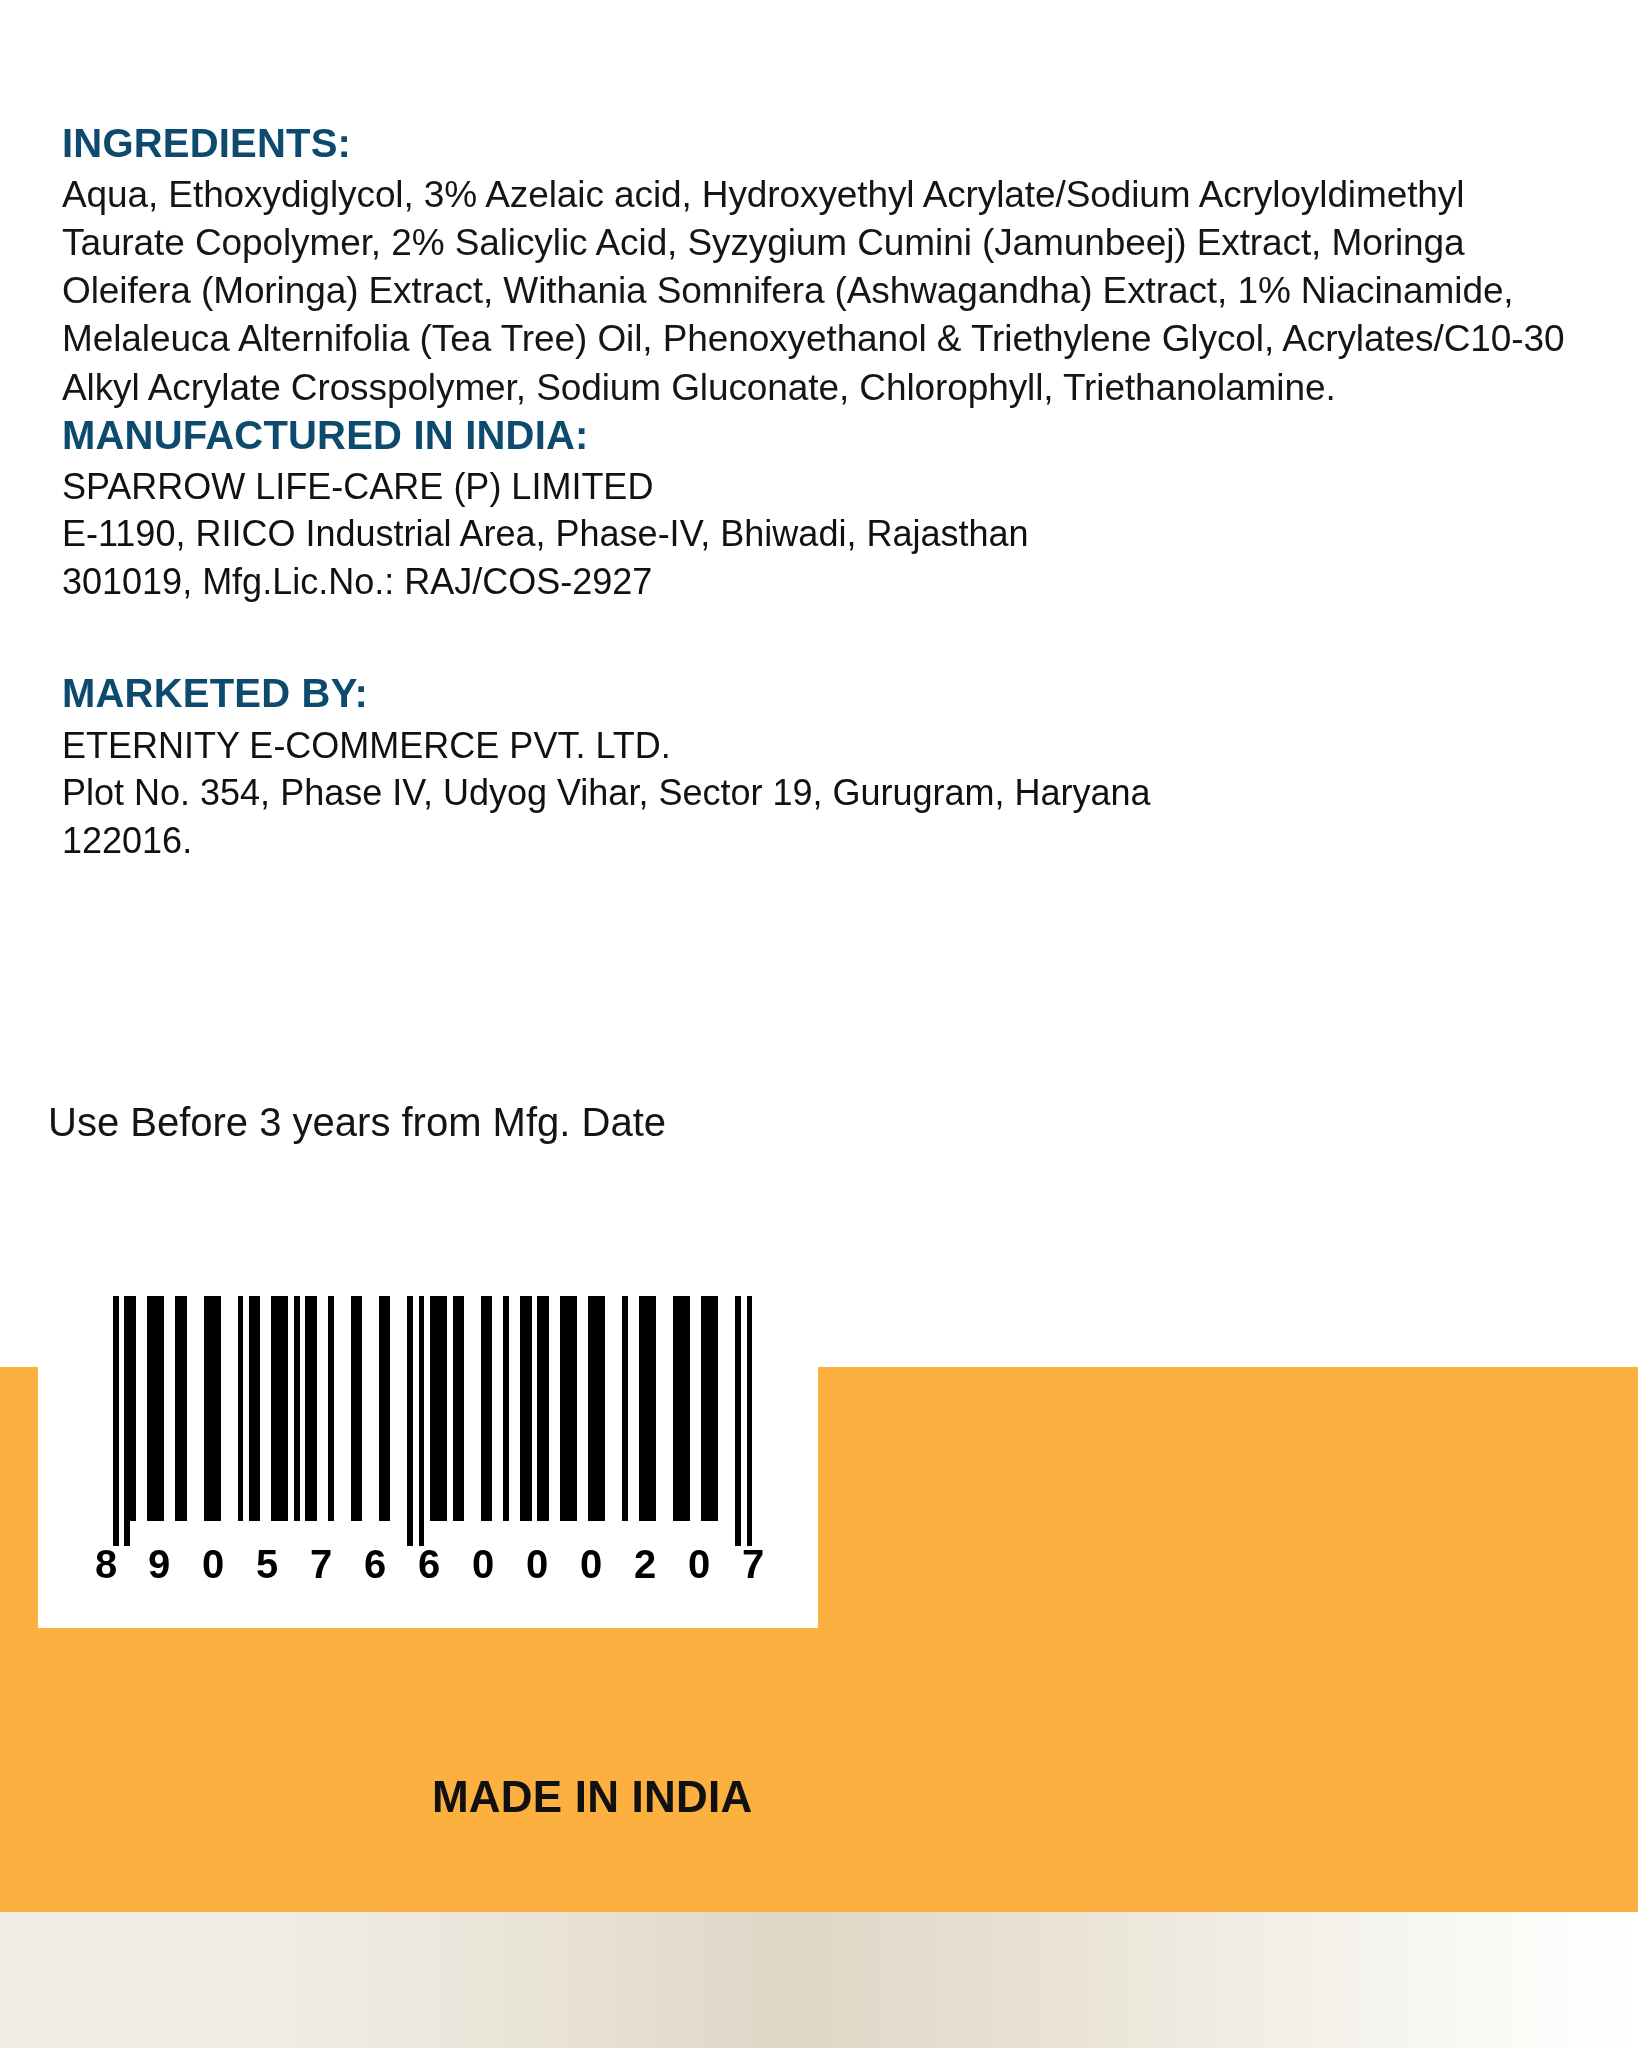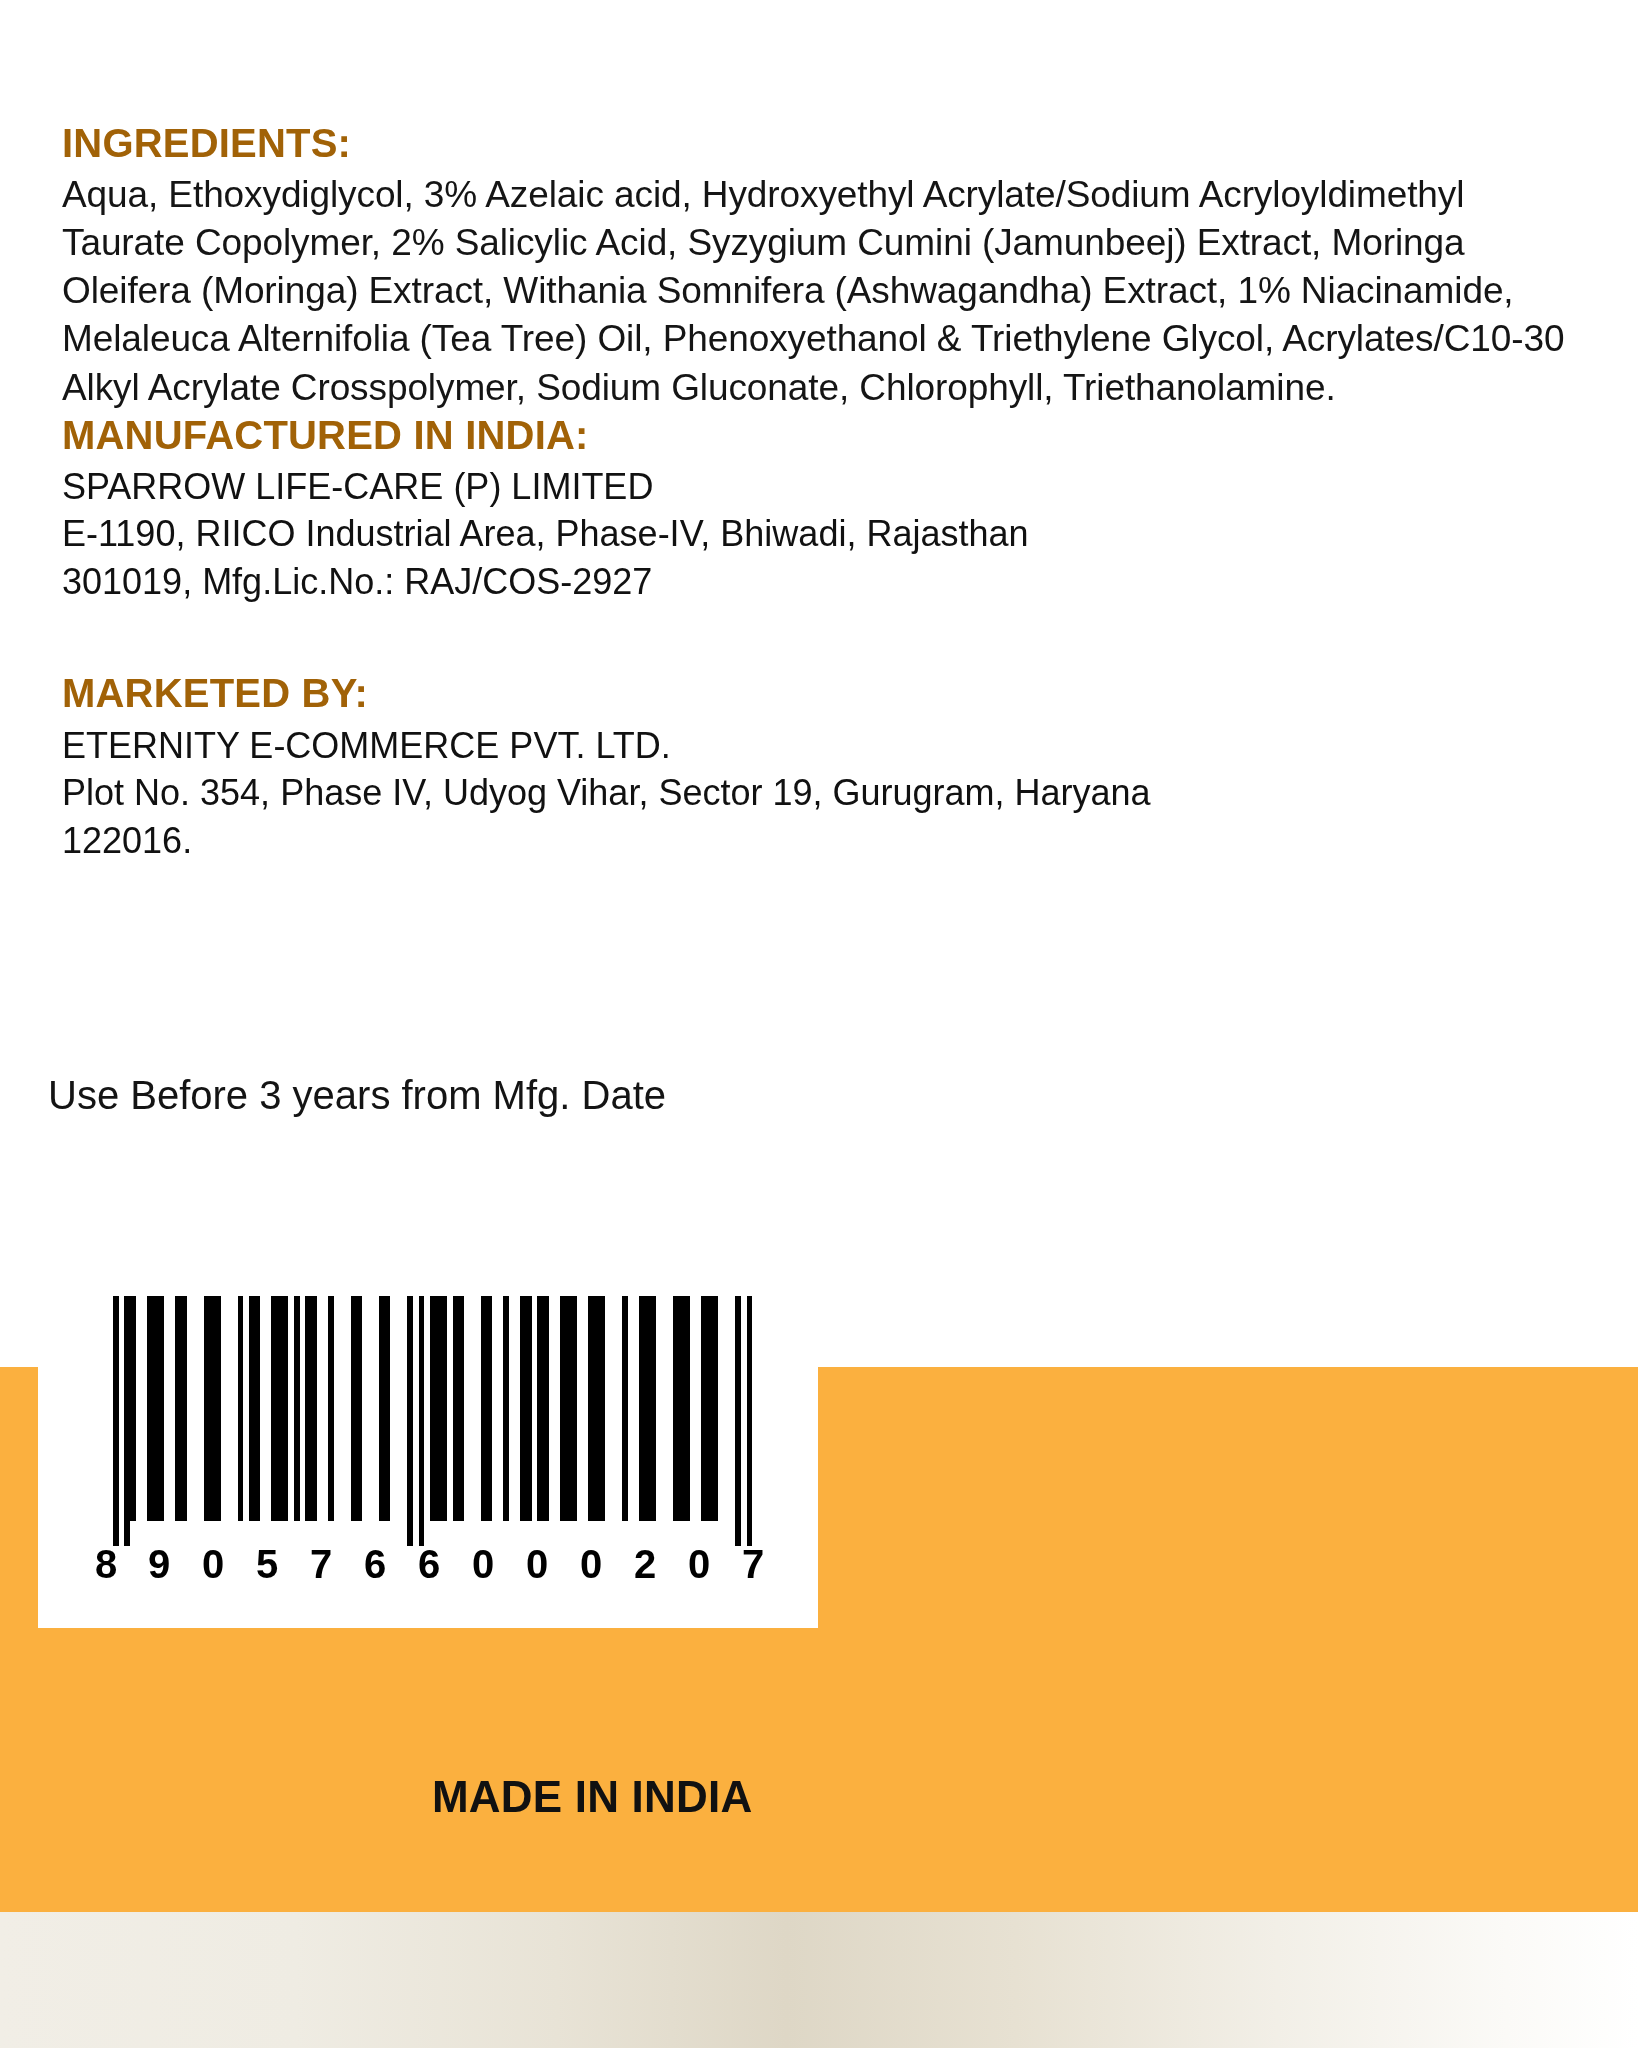--- a/index.html
+++ b/index.html
@@ -29,21 +29,21 @@
     top: 120px;
     width: 1520px;
   }
 
   .heading {
     font-size: 40px;
     font-weight: bold;
     letter-spacing: 0.2px;
     line-height: 1.18;
     margin: 0 0 4px 0;
-    color: #a16207;
+    color: #0c4a6e;
   }
 
   .body-text {
     font-size: 37px;
     line-height: 1.30;
     margin: 0;
     color: #151515;
   }
 
   .ingredients-body {
@@ -56,21 +56,21 @@
 
   .mfg-line, .mkt-line {
     font-size: 36px;
     line-height: 1.32;
     margin: 0;
   }
 
   .use-before {
     position: absolute;
     left: 48px;
-    top: 1068px;
+    top: 1095px;
     font-size: 40px;
     line-height: 1.35;
     color: #141414;
   }
   .website {
     position: absolute;
     left: 58px;
     top: 1150px;
     font-size: 40px;
     line-height: 1.35;

